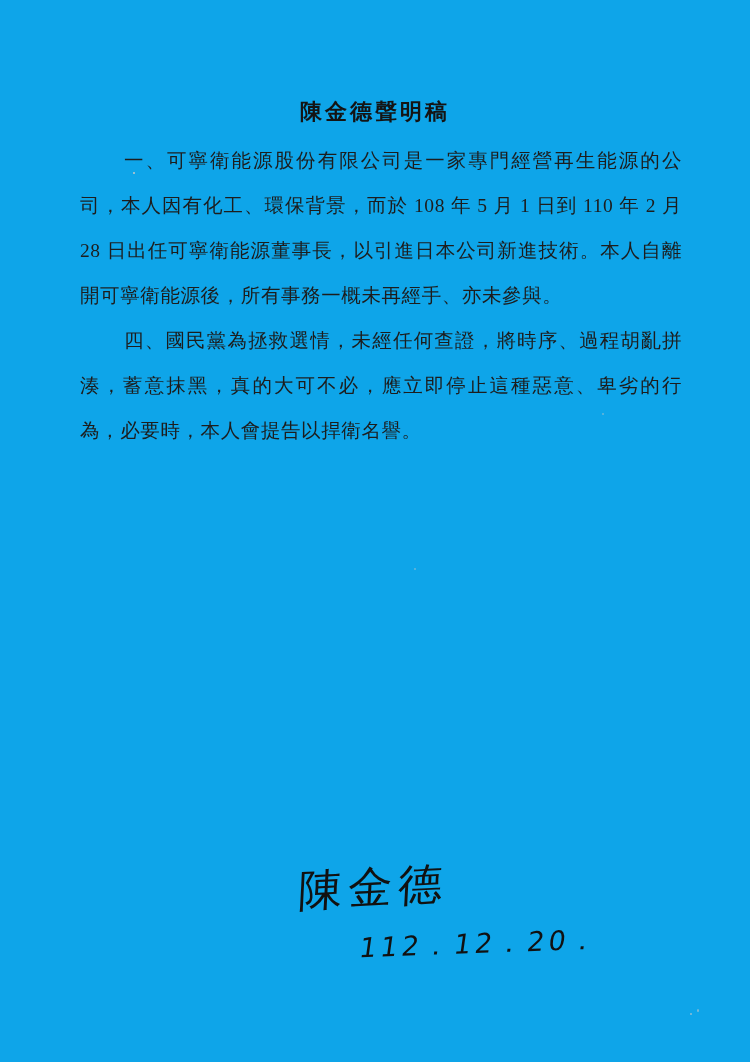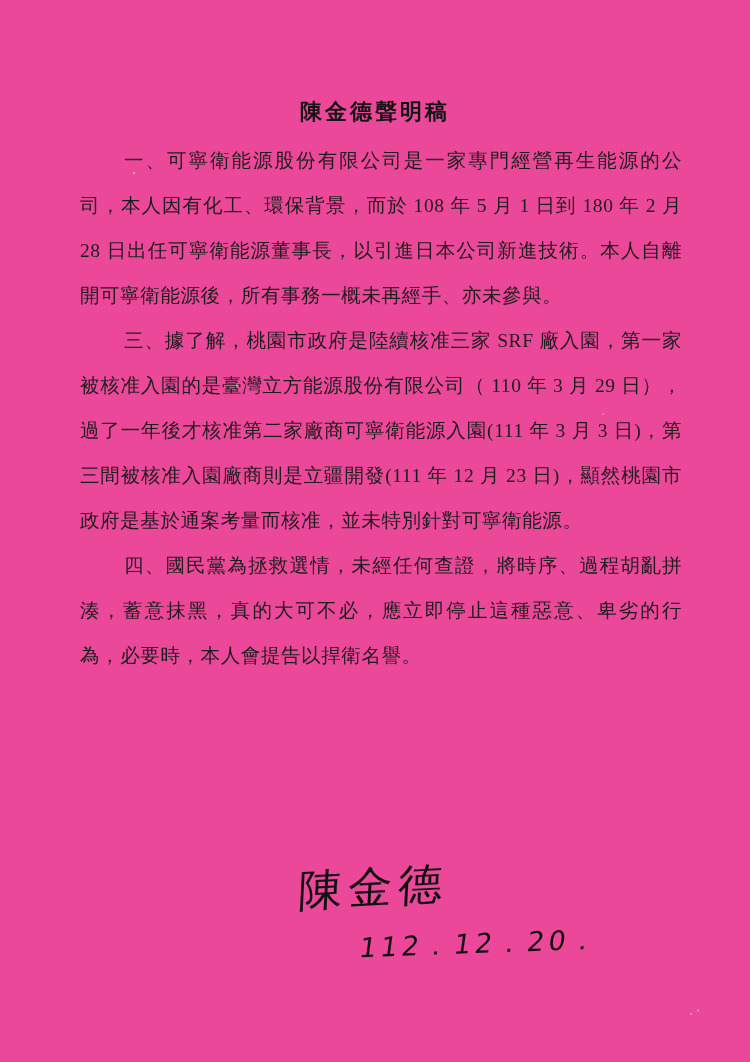--- a/index.html
+++ b/index.html
@@ -9,21 +9,21 @@
   }
   body {
     font-family: "Liberation Serif", "DejaVu Serif", serif;
     color: #1a1a1a;
   }
   #page {
     position: relative;
     width: 750px;
     height: 1062px;
     margin: 0 auto;
-    background: #ec4899;
+    background: #0ea5e9;
     overflow: hidden;
   }
 
   
   .doc-title {
     position: absolute;
     top: 82px;
     left: 0;
     width: 750px;
     text-align: center;
@@ -105,22 +105,21 @@
   .speck.s6 { left: 602px; top: 413px; width: 2px; height: 2px; opacity: .5; }
 </style>
 </head>
 <body>
 
 <div id="page">
 
   <h1 class="doc-title">陳金德聲明稿</h1>
 
   <div class="doc-body">
-    <p class="para">一、可寧衛能源股份有限公司是一家專門經營再生能源的公司，本人因有化工、環保背景，而於 108 年 5 月 1 日到 180 年 2 月 28 日出任可寧衛能源董事長，以引進日本公司新進技術。本人自離開可寧衛能源後，所有事務一概未再經手、亦未參與。</p>
-    <p class="para">三、據了解，桃園市政府是陸續核准三家 SRF 廠入園，第一家被核准入園的是臺灣立方能源股份有限公司（ 110 年 3 月 29 日），過了一年後才核准第二家廠商可寧衛能源入園(111 年 3 月 3 日)，第三間被核准入園廠商則是立疆開發(111 年 12 月 23 日)，顯然桃園市政府是基於通案考量而核准，並未特別針對可寧衛能源。</p>
+    <p class="para">一、可寧衛能源股份有限公司是一家專門經營再生能源的公司，本人因有化工、環保背景，而於 108 年 5 月 1 日到 110 年 2 月 28 日出任可寧衛能源董事長，以引進日本公司新進技術。本人自離開可寧衛能源後，所有事務一概未再經手、亦未參與。</p>
     <p class="para">四、國民黨為拯救選情，未經任何查證，將時序、過程胡亂拼湊，蓄意抹黑，真的大可不必，應立即停止這種惡意、卑劣的行為，必要時，本人會提告以捍衛名譽。</p>
   </div>
 
   <div class="signature-block">
     <div class="signature-name">陳金德</div>
     <div class="signature-date">112．12．20．</div>
   </div>
 
   <span class="speck s1"></span>
   <span class="speck s2"></span>

